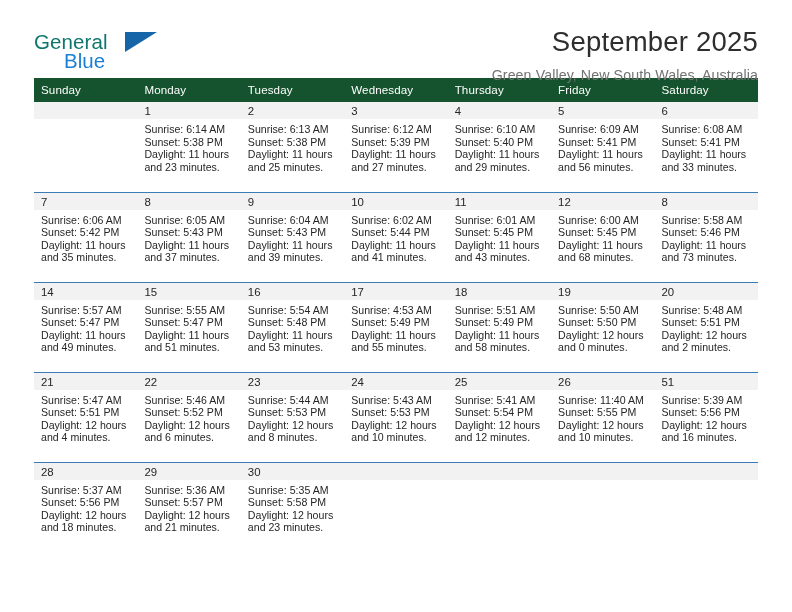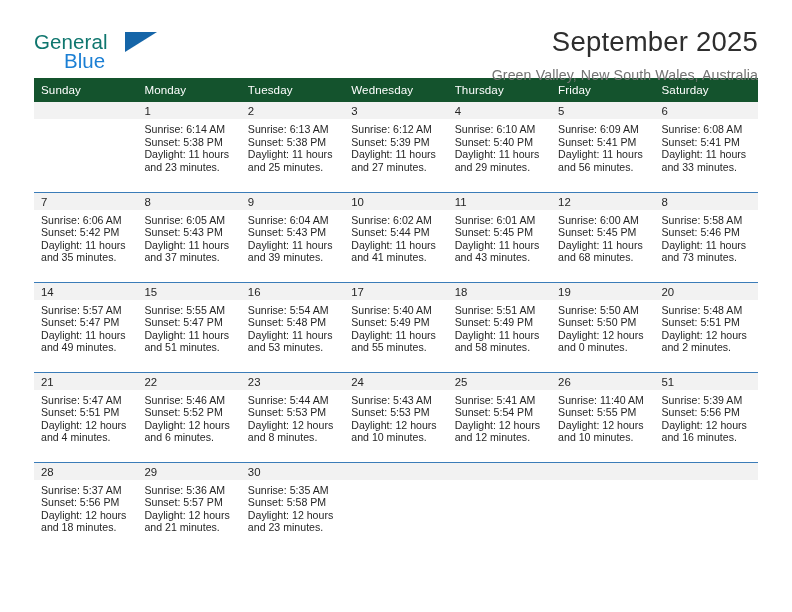--- a/index.html
+++ b/index.html
@@ -304,21 +304,21 @@
             <div class="cell-body">
               <div>Sunrise: 5:54 AM</div>
               <div>Sunset: 5:48 PM</div>
               <div>Daylight: 11 hours</div>
               <div>and 53 minutes.</div>
             </div>
           </td>
           <td>
             <div class="daynum-band">17</div>
             <div class="cell-body">
-              <div>Sunrise: 5:40 AM</div>
+              <div>Sunrise: 4:53 AM</div>
               <div>Sunset: 5:49 PM</div>
               <div>Daylight: 11 hours</div>
               <div>and 55 minutes.</div>
             </div>
           </td>
           <td>
             <div class="daynum-band">18</div>
             <div class="cell-body">
               <div>Sunrise: 5:51 AM</div>
               <div>Sunset: 5:49 PM</div>

